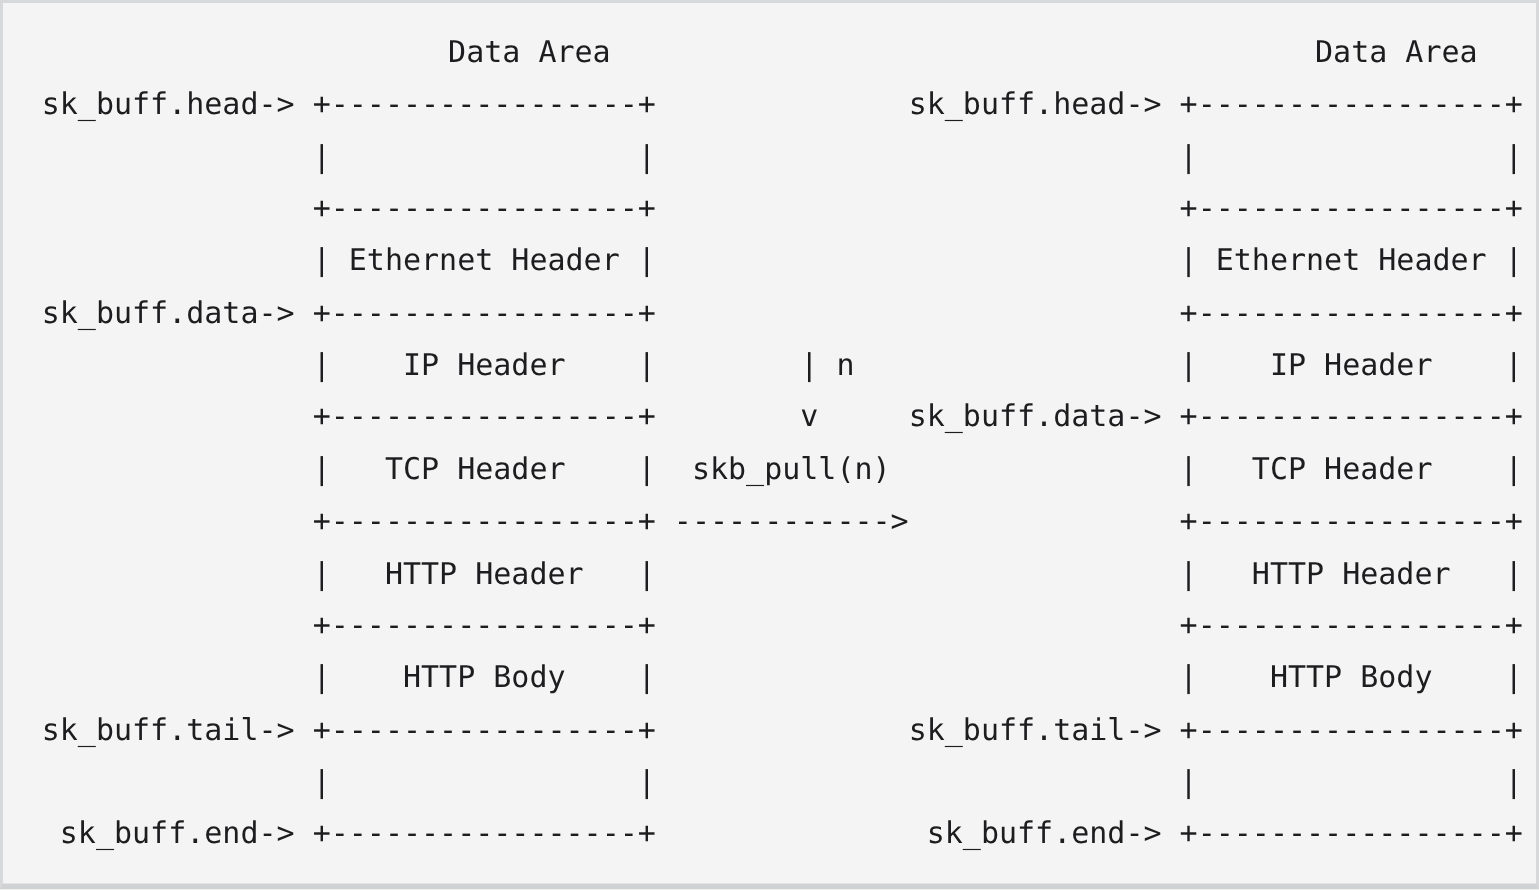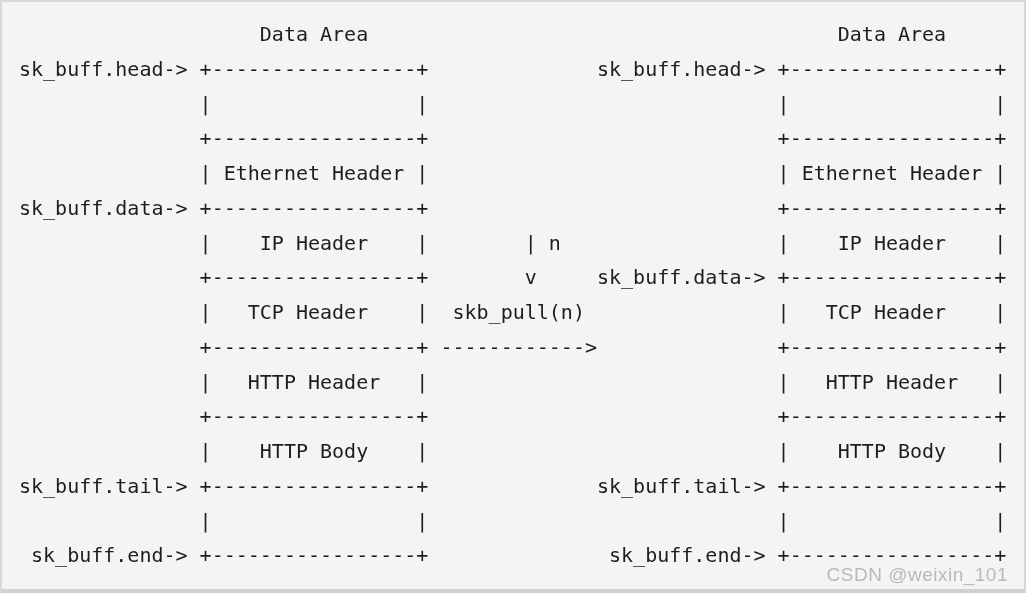--- a/index.html
+++ b/index.html
@@ -16,20 +16,21 @@
     font-family: "DejaVu Sans", "Liberation Sans", sans-serif;
   }
   .canvas {
     position: relative;
     width: 1026px;
     height: 593px;
     background: var(--background);
     border: 2px solid var(--border);
     border-bottom: 4px solid var(--border_bottom);
     overflow: hidden;
+    text-align: center;
   }
   .ascii {
     margin: 0;
     padding: 15px 0 0 17px;
     font-family: "DejaVu Sans Mono", "Liberation Mono", monospace;
     font-size: 20px;
     line-height: 34.75px;
     color: var(--text);
     white-space: pre;
     letter-spacing: 0;
@@ -46,14 +47,13 @@
     font-size: 19px;
     letter-spacing: 0.5px;
     color: var(--watermark);
   }
 </style>
 </head>
 <body>
 
 <div class="canvas">
   <pre class="ascii"><div class="row">                    Data Area                                       Data Area</div><div class="row">sk_buff.head-&gt; +-----------------+              sk_buff.head-&gt; +-----------------+</div><div class="row">               |                 |                             |                 |</div><div class="row">               +-----------------+                             +-----------------+</div><div class="row">               | Ethernet Header |                             | Ethernet Header |</div><div class="row">sk_buff.data-&gt; +-----------------+                             +-----------------+</div><div class="row">               |    IP Header    |        | n                  |    IP Header    |</div><div class="row">               +-----------------+        v     sk_buff.data-&gt; +-----------------+</div><div class="row">               |   TCP Header    |  skb_pull(n)                |   TCP Header    |</div><div class="row">               +-----------------+ ------------&gt;               +-----------------+</div><div class="row">               |   HTTP Header   |                             |   HTTP Header   |</div><div class="row">               +-----------------+                             +-----------------+</div><div class="row">               |    HTTP Body    |                             |    HTTP Body    |</div><div class="row">sk_buff.tail-&gt; +-----------------+              sk_buff.tail-&gt; +-----------------+</div><div class="row">               |                 |                             |                 |</div><div class="row"> sk_buff.end-&gt; +-----------------+               sk_buff.end-&gt; +-----------------+</div></pre>
-  <div class="watermark">CSDN @weixin_101</div>
 </div>
 
 </body></html>

